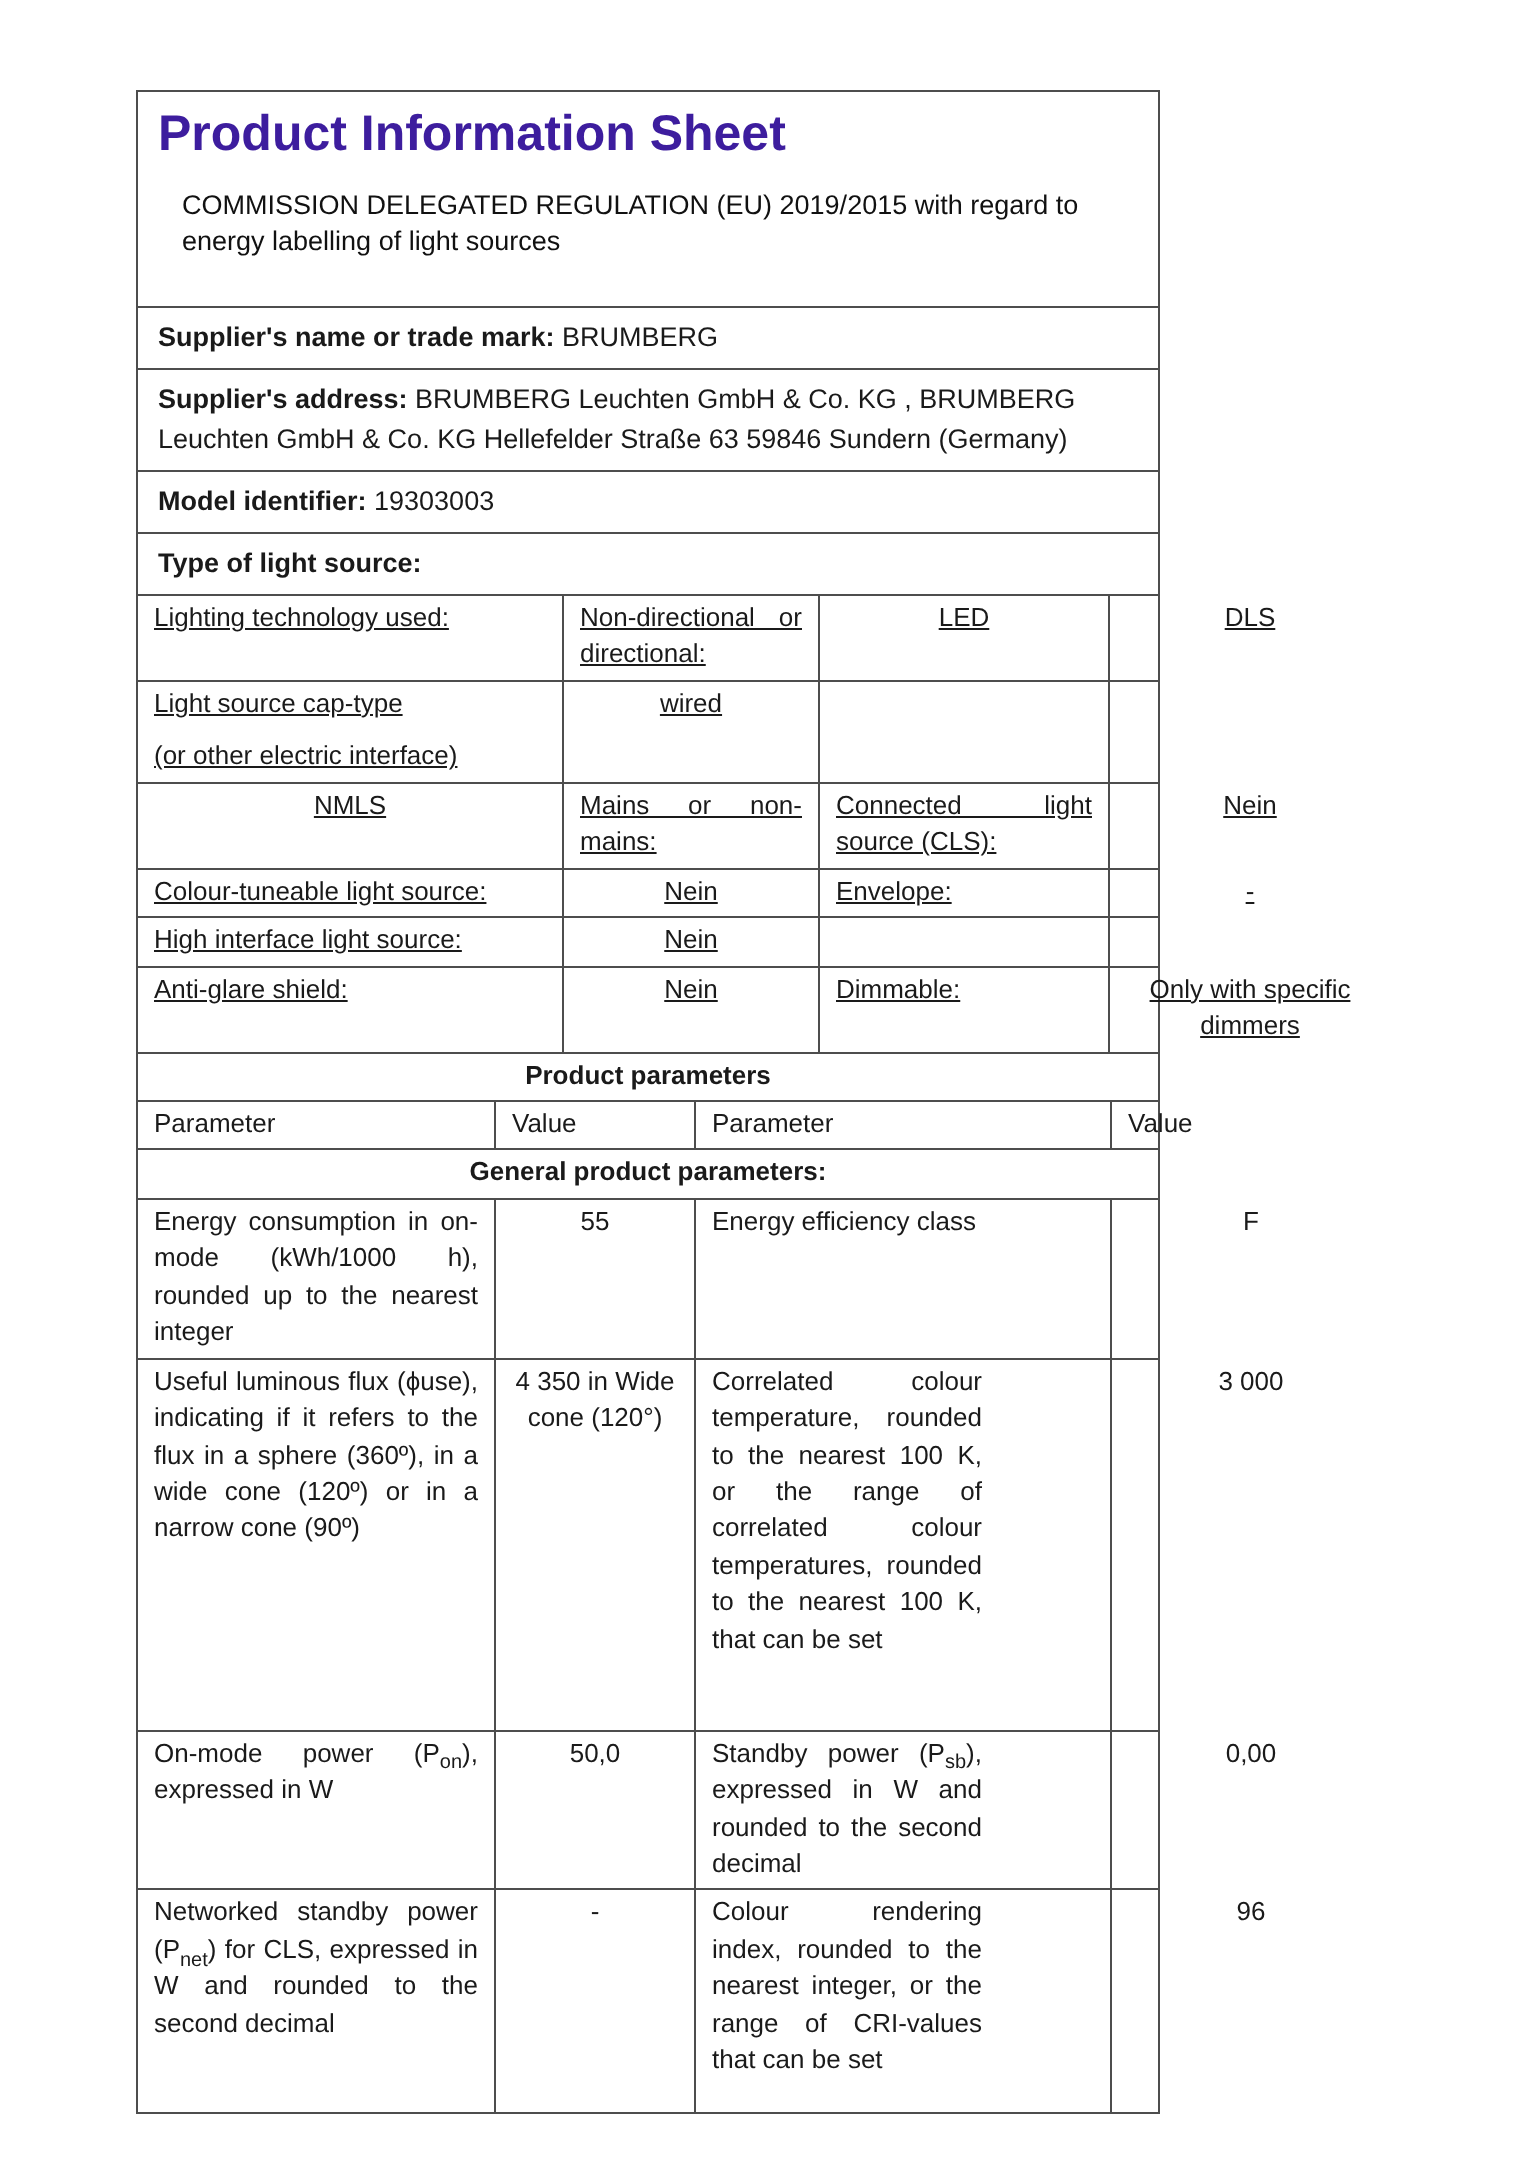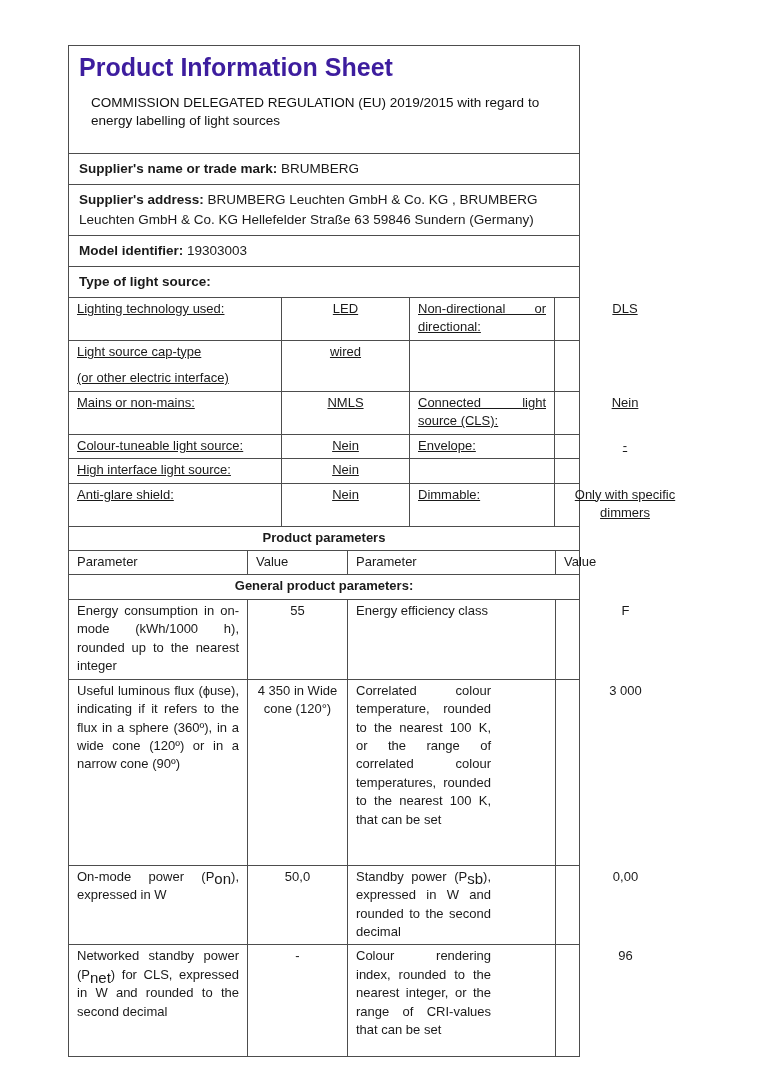--- a/index.html
+++ b/index.html
@@ -80,21 +80,21 @@
   .banner{
     text-align:center;
     font-weight:bold;
     font-size:13px;
     padding:2px 8px 3px 8px;
     line-height:1.42;
   }
   
   .hdr .c{font-weight:normal;}
 
-  sub{font-size:15px;line-height:0;margin-top:36px;}
+  sub{font-size:10px;line-height:0;margin-top:36px;}
 
   .footer{
     width:696px;
     text-align:right;
     margin-top:27px;
     font-size:16px;
     color:#222;
   }
 </style>
 </head>
@@ -119,36 +119,36 @@
     <span class="lbl">Model identifier:</span>
     <span class="val">19303003</span>
   </div>
   <div class="sec info-row">
     <span class="lbl">Type of light source:</span>
   </div>
 
   <div class="sec">
     <div class="trow grid-a r-light">
       <div class="c p">Lighting technology used:</div>
+      <div class="c p">Non-directional or directional:</div>
       <div class="c v">LED</div>
-      <div class="c p">Non-directional or directional:</div>
       <div class="c v">DLS</div>
     </div>
     <div class="trow grid-a r-cap">
       <div class="c">
         <div>Light source cap-type</div>
         <div class="p2gap">(or other electric interface)</div>
       </div>
       <div class="c v">wired</div>
       <div class="c p"></div>
       <div class="c v"></div>
     </div>
     <div class="trow grid-a r-mains">
+      <div class="c v">NMLS</div>
       <div class="c p">Mains or non-mains:</div>
-      <div class="c v">NMLS</div>
       <div class="c p">Connected light source (CLS):</div>
       <div class="c v">Nein</div>
     </div>
     <div class="trow grid-a r-ctl">
       <div class="c p">Colour-tuneable light source:</div>
       <div class="c v">Nein</div>
       <div class="c p">Envelope:</div>
       <div class="c v">-</div>
     </div>
     <div class="trow grid-a r-hls">

